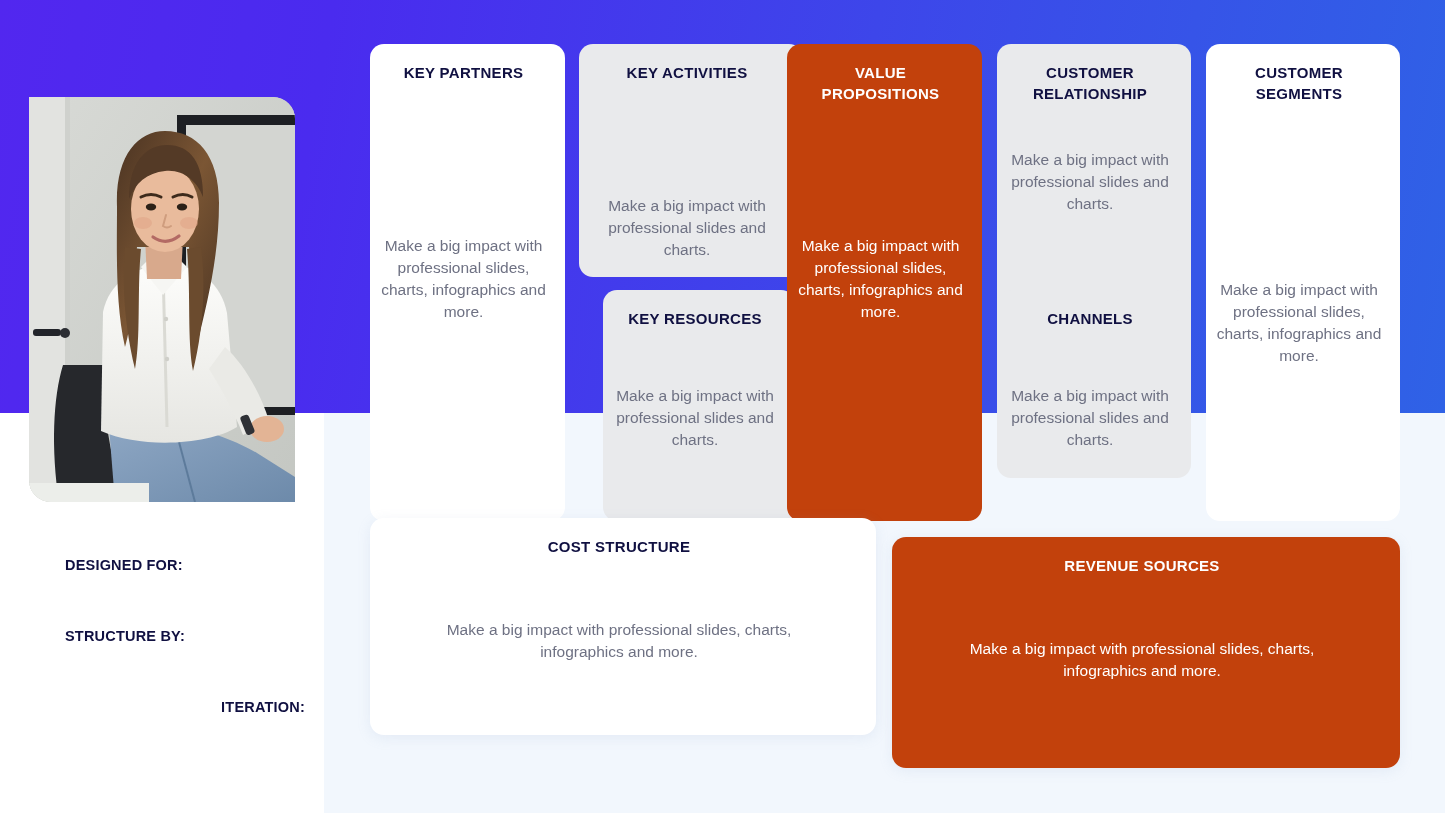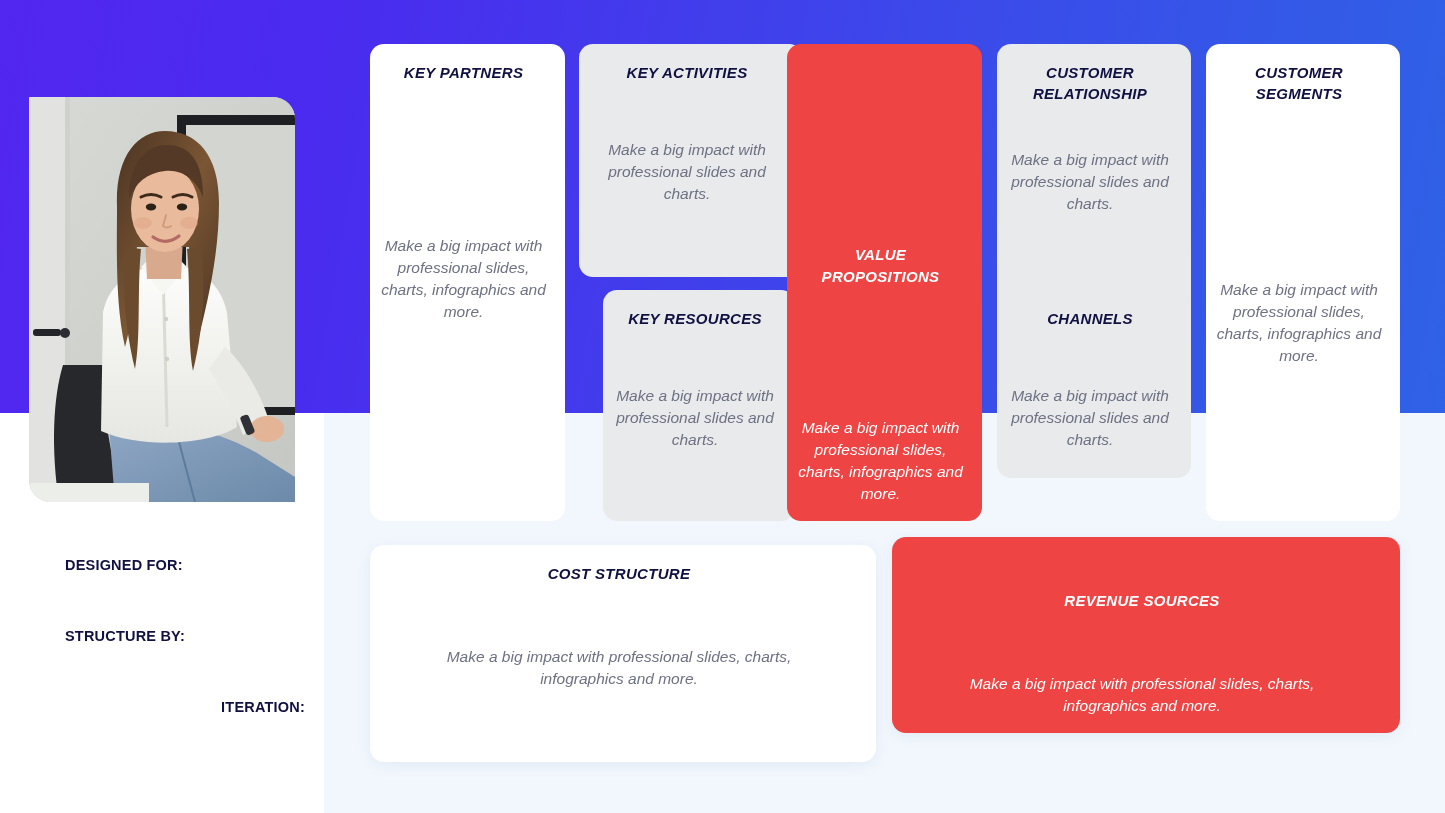--- a/index.html
+++ b/index.html
@@ -89,52 +89,51 @@
     height: 813px;
   }
   .card {
     position: absolute;
     box-sizing: border-box;
     border-radius: 14px;
     padding: 18px 16px 16px 8px;
     display: flex;
     flex-direction: column;
     align-items: center;
-    font-style: italic;
   }
   .card-title {
     font-size: 15px;
     font-weight: bold;
     letter-spacing: 0.3px;
     text-align: center;
     line-height: 1.42;
     color: #101041;
   }
   .card-body {
     font-size: 15.5px;
     line-height: 1.42;
     text-align: center;
     color: #6e7183;
     font-weight: 400;
   }
   .card.white  { background: #ffffff; }
   .card.grey   { background: #e9eaec; }
-  .card.teal   { background: #ef4444; justify-content: flex-end; }
+  .card.teal   { background: #c2410c; }
   .card.teal .card-title { color: #ffffff; }
   .card.teal .card-body  { color: #ffffff; }
 
   
   #card-key-partners {
     left: 370px; top: 44px; width: 195px; height: 477px;
     border-radius: 14px 14px 14px 14px;
   }
   #card-key-partners .card-body { margin-top: 152px; }
 
   #card-key-activities {
-    left: 579px; top: 44px; width: 224px; height: 233px;
+    left: 579px; top: 44px; width: 224px; height: 233px; justify-content: space-between;
   }
   #card-key-activities .card-body { margin-top: 56px; }
 
   #card-key-resources {
     left: 579px; top: 290px; width: 192px; height: 231px; margin-left: 24px;
   }
   #card-key-resources .card-body { margin-top: 56px; }
 
   #card-value-propositions {
     left: 787px; top: 44px; width: 195px; height: 477px;
@@ -150,27 +149,27 @@
     left: 997px; top: 290px; width: 194px; height: 188px;
   }
   #card-channels .card-body { margin-top: 56px; }
 
   #card-customer-segments {
     left: 1206px; top: 44px; width: 194px; height: 477px; gap: 32px;
   }
   #card-customer-segments .card-body { margin-top: 142px; }
 
   #card-cost-structure {
-    left: 370px; top: 545px; width: 506px; height: 217px;
+    left: 370px; top: 518px; width: 506px; height: 217px;
     box-shadow: 0 3px 14px rgba(140,165,200,0.14);
   }
   #card-cost-structure .card-body { margin-top: 62px; }
 
   #card-revenue-sources {
-    left: 892px; top: 537px; width: 508px; height: 196px;
+    left: 892px; top: 537px; width: 508px; height: 231px;
     box-shadow: 0 3px 14px rgba(140,165,200,0.14);
   }
   #card-revenue-sources .card-body { margin-top: 62px; }
 
   .wide-body { max-width: 420px; }
 </style>
 </head>
 <body>
 
 <div class="bg-gradient-band"></div>

